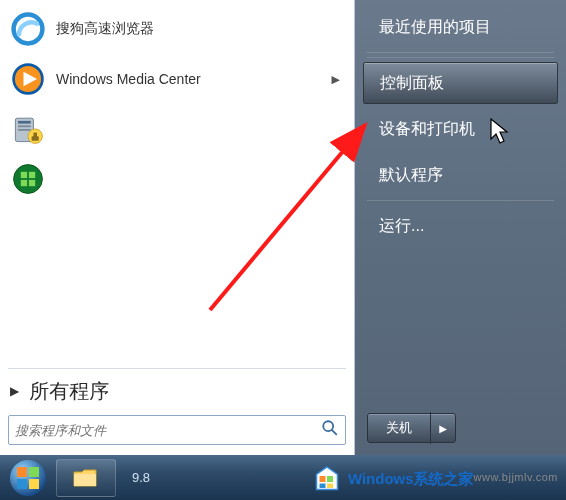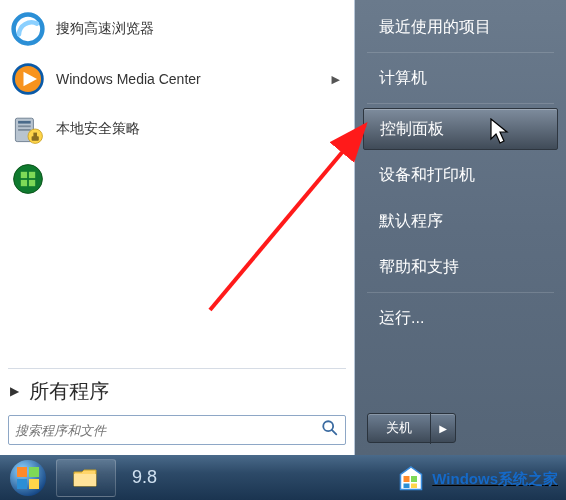--- a/index.html
+++ b/index.html
@@ -30,29 +30,29 @@
 .right-sep { height: 1px; background: rgba(255,255,255,0.15); margin: 2px 12px; }
 
 .shutdown-row { margin-top: auto; padding: 10px 12px 12px 12px; display: flex; }
 .shutdown-btn { display: flex; align-items: center; background: linear-gradient(to bottom, #6d7e92, #3e4a58); border: 1px solid #2a333d; border-radius: 3px; height: 30px; box-shadow: inset 0 1px 0 rgba(255,255,255,0.2); }
 .shutdown-main { padding: 16px 18px; color: #fff; font-size: 13px; border-right: 1px solid #2a333d; height: 100%; display: flex; align-items: center; }
 .shutdown-arrow { width: 24px; display: flex; align-items: center; justify-content: center; color: #fff; font-size: 10px; }
 
 .taskbar { position: absolute; left: 0; bottom: 0; width: 566px; height: 45px; background: linear-gradient(to bottom, #4a6a8a 0%, #2d4a68 40%, #1a3450 100%); display: flex; align-items: center; padding: 0 6px; }
 .start-orb { width: 44px; height: 40px; margin-right: 6px; display:flex; align-items:center; justify-content:center; }
 .task-item { width: 60px; height: 38px; margin-right: 4px; background: linear-gradient(to bottom, rgba(255,255,255,0.15), rgba(255,255,255,0.02)); border: 1px solid rgba(255,255,255,0.2); border-radius: 3px; display: flex; align-items: center; justify-content: center; }
-.taskbar .ver { color: #cfe0f0; font-size: 18px; margin-left: 12px; }
+.taskbar .ver { color: #cfe0f0; font-size: 13px; margin-left: 12px; }
 
 .cursor { position: absolute; pointer-events: none; z-index: 50; }
 
 .annotation-arrow { position: absolute; pointer-events: none; z-index: 40; }
 
 .watermark { position: absolute; right: 8px; bottom: 6px; display: flex; align-items: center; gap: 6px; z-index: 60; }
 .wm-logo { width: 30px; height: 30px; }
-.wm-text { display: flex; flex-direction: row; line-height: 1.1; text-decoration: underline; }
+.wm-text { display: flex; flex-direction: row; line-height: 1.1; }
 .wm-text .t1 { font-size: 15px; color: #1569c7; font-weight: 600; }
 .wm-text .t2 { font-size: 11px; color: #888; letter-spacing: 0.5px; }
 </style>
 </head>
 <body>
 
 <div class="startmenu">
   <div class="left-panel">
     <div class="programs">
 
@@ -83,21 +83,20 @@
           <svg viewBox="0 0 40 40" width="36" height="36">
             <rect x="6" y="8" width="20" height="26" rx="2" fill="#b8c4d0" stroke="#6a7a8c" stroke-width="1"></rect>
             <rect x="9" y="11" width="14" height="3" fill="#4a6a8a"></rect>
             <rect x="9" y="16" width="14" height="2" fill="#7a8a9a"></rect>
             <rect x="9" y="20" width="14" height="2" fill="#7a8a9a"></rect>
             <circle cx="28" cy="28" r="8" fill="#ffd54a" stroke="#c9a227" stroke-width="1"></circle>
             <rect x="26" y="24" width="4" height="5" fill="#8a6d1f"></rect>
             <rect x="24" y="28" width="8" height="5" rx="1" fill="#8a6d1f"></rect>
           </svg>
         </span>
-        <span class="program-label">本地安全策略</span>
       </div>
 
       <div class="program-item">
         <span class="program-icon">
           <svg viewBox="0 0 40 40" width="36" height="36">
             <circle cx="20" cy="20" r="16" fill="#0f7a2e"></circle>
             <circle cx="20" cy="20" r="16" fill="none" stroke="#0a5018" stroke-width="1"></circle>
             <rect x="12" y="12" width="7" height="7" fill="#7ed957"></rect>
             <rect x="21" y="12" width="7" height="7" fill="#7ed957"></rect>
             <rect x="12" y="21" width="7" height="7" fill="#7ed957"></rect>
@@ -127,35 +126,29 @@
         </span>
       </div>
     </div>
   </div>
 
   <div class="right-panel">
     <div class="right-item">
       <span>最近使用的项目</span>
     </div>
     <div class="right-sep"></div>
-    <div class="right-item">
-      <span>计算机</span>
-    </div>
     <div class="right-sep"></div>
     <div class="right-item highlight">
       <span>控制面板</span>
     </div>
     <div class="right-item">
       <span>设备和打印机</span>
     </div>
     <div class="right-item">
       <span>默认程序</span>
-    </div>
-    <div class="right-item">
-      <span>帮助和支持</span>
     </div>
     <div class="right-sep"></div>
     <div class="right-item">
       <span>运行...</span>
     </div>
 
     <div class="shutdown-row">
       <div class="shutdown-btn">
         <span class="shutdown-main">关机</span>
         <span class="shutdown-arrow">▶</span>
@@ -209,14 +202,15 @@
     <svg viewBox="0 0 40 40" width="30" height="30">
       <path d="M20 4 L34 14 L34 34 L6 34 L6 14 Z" fill="#fff" stroke="#3a8dde" stroke-width="2"></path>
       <rect x="10" y="16" width="8" height="8" fill="#ff8a2a"></rect>
       <rect x="20" y="16" width="8" height="8" fill="#7ed957"></rect>
       <rect x="10" y="26" width="8" height="6" fill="#2b8fd6"></rect>
       <rect x="20" y="26" width="8" height="6" fill="#ffd54a"></rect>
     </svg>
   </span>
   <span class="wm-text">
     <span class="t1">Windows系统之家</span>
+    <span class="t2">www.bjjmlv.com</span>
   </span>
 </div>
 
 </body></html>

